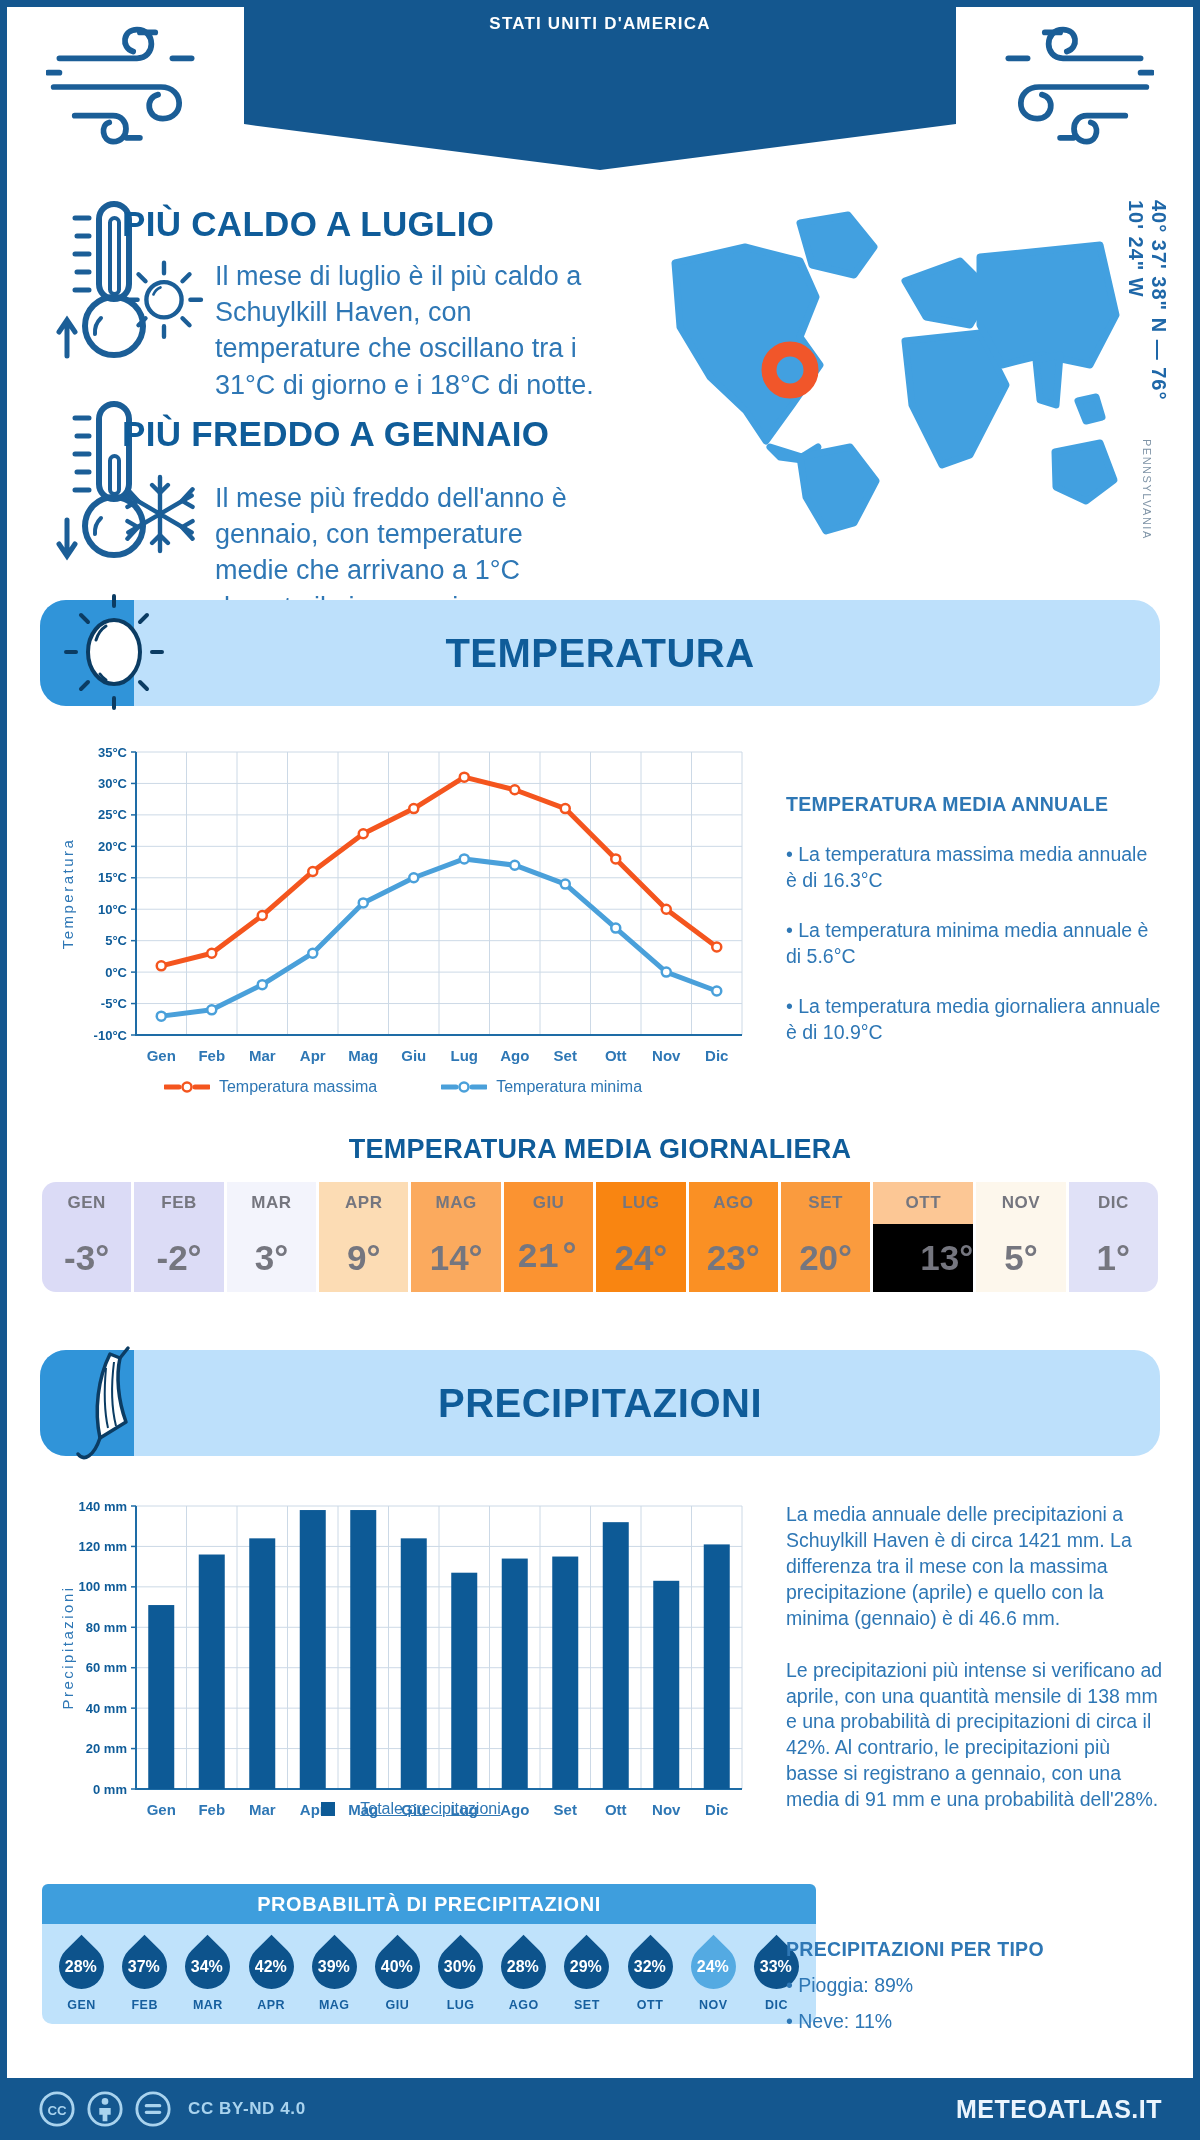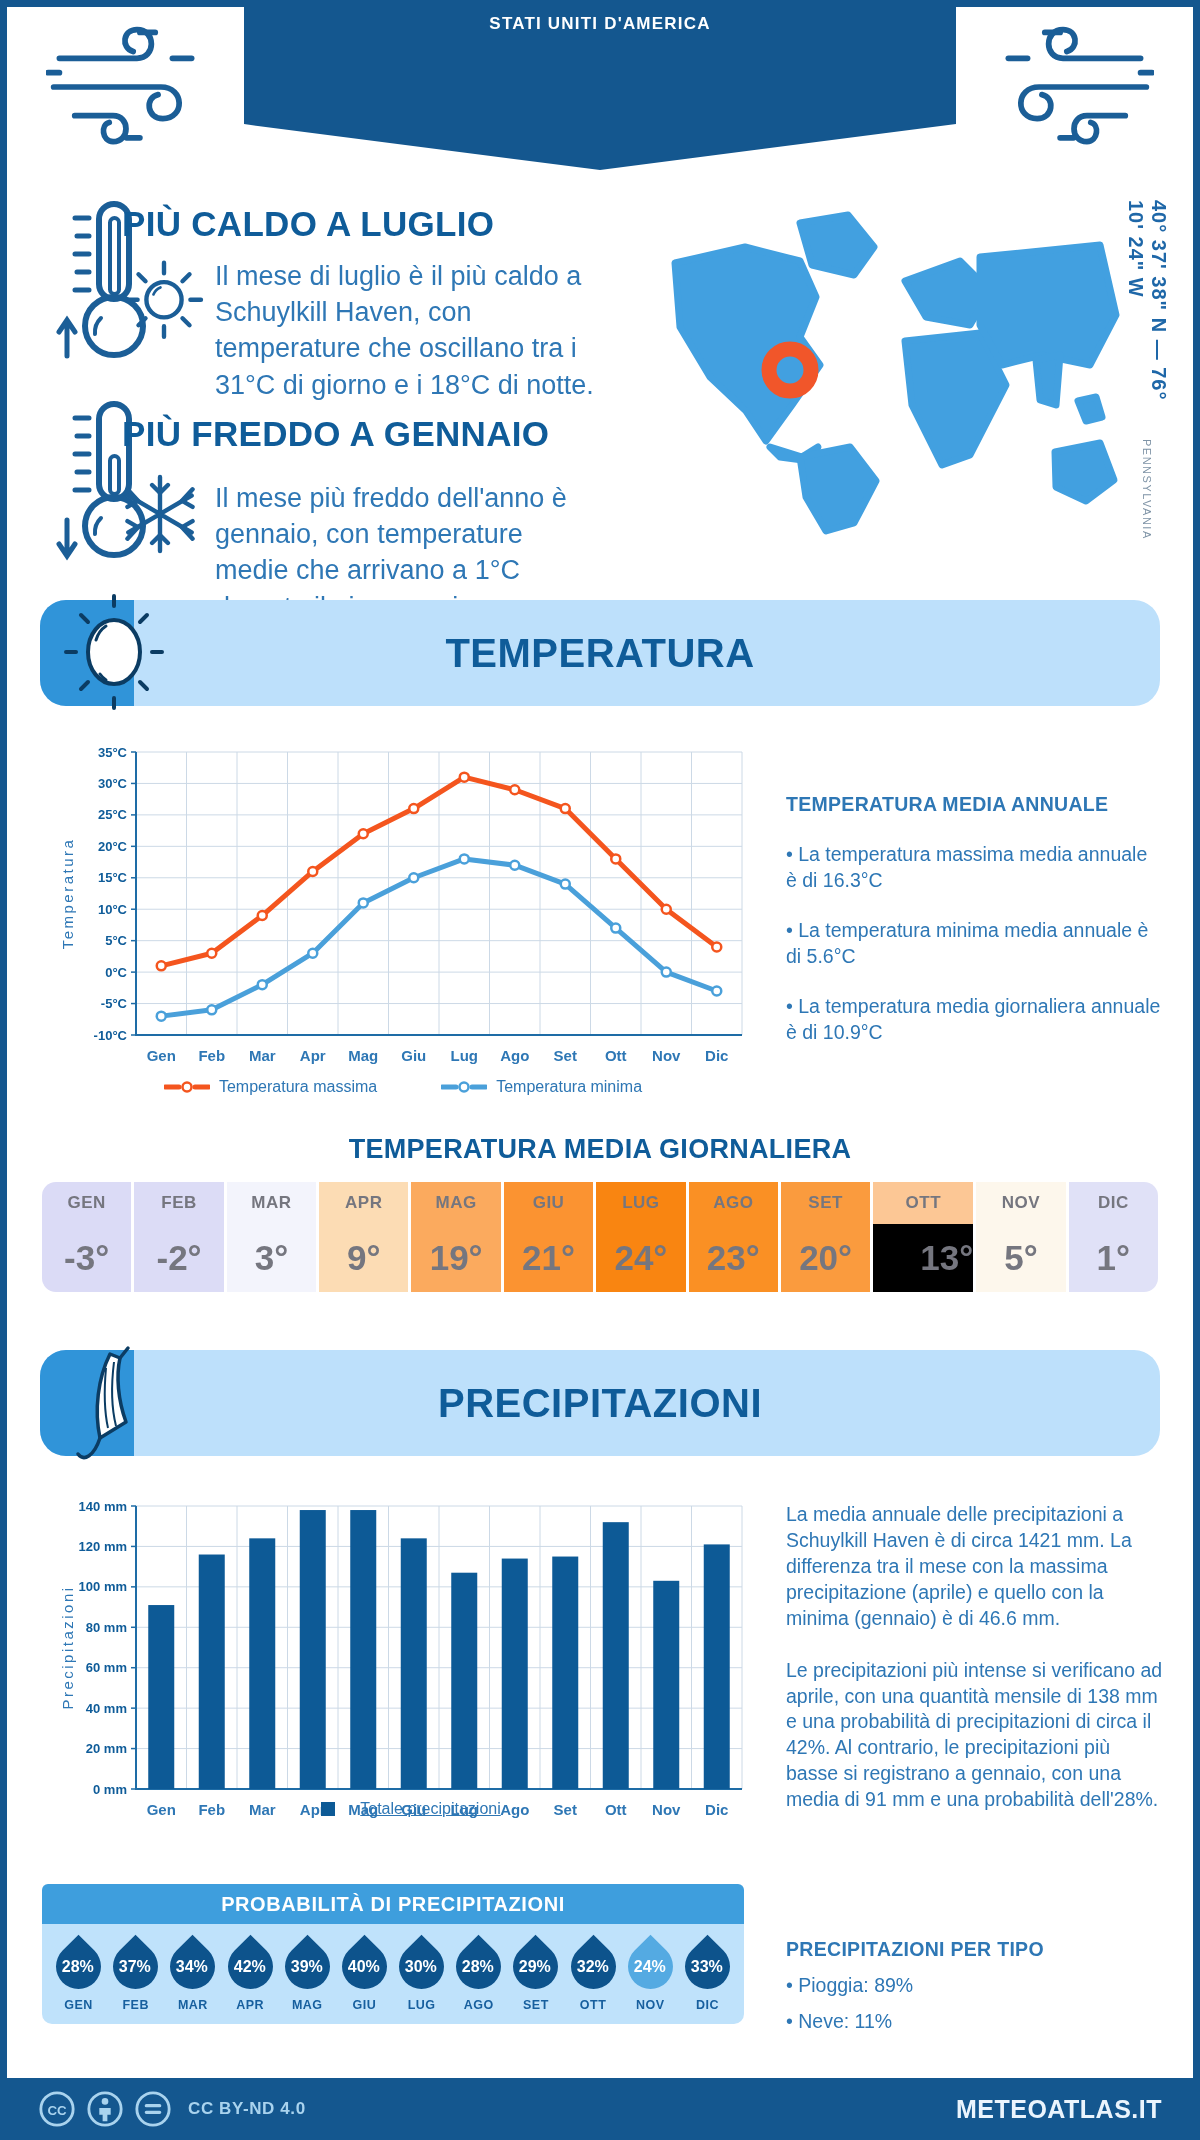--- a/index.html
+++ b/index.html
@@ -56,21 +56,21 @@
   .tt-head{height:42px;display:flex;align-items:center;justify-content:center;
            font-size:17px;font-weight:bold;color:#75767f;letter-spacing:.5px;}
   .tt-val{height:68px;display:flex;align-items:center;justify-content:center;
           font-size:35px;font-weight:bold;color:#75767f;}
   .tt-col:first-child .tt-head{border-top-left-radius:14px;}
   .tt-col:first-child .tt-val{border-bottom-left-radius:14px;}
   .tt-col:last-child .tt-head{border-top-right-radius:14px;}
   .tt-col:last-child .tt-val{border-bottom-right-radius:14px;}
 
   
-  .prob{position:absolute;left:42px;top:1884px;width:702px;}
+  .prob{position:absolute;left:42px;top:1884px;width:774px;}
   .prob-header{height:40px;background:#3e9edd;border-radius:6px 6px 0 0;display:flex;align-items:center;
                justify-content:center;color:#ffffff;font-weight:bold;font-size:20px;letter-spacing:.6px;}
   .prob-body{background:#bfe2fb;border-radius:0 0 10px 10px;display:grid;grid-template-columns:repeat(12,1fr);
              padding:16px 8px 12px 8px;}
   .drop-cell{display:flex;flex-direction:column;align-items:center;gap:9px;}
   .drop{width:45px;height:45px;border-radius:0 50% 50% 50%;transform:rotate(45deg);
         display:flex;align-items:center;justify-content:center;margin-top:4px;}
   .drop span{transform:rotate(-45deg);color:#ffffff;font-size:16px;font-weight:bold;}
   .drop-month{font-size:12.5px;font-weight:bold;color:#175f9e;letter-spacing:.5px;}
 
@@ -304,25 +304,25 @@
       <div class="tt-col">
         <div class="tt-head" style="background: rgb(243, 244, 252);">MAR</div>
         <div class="tt-val" style="background: rgb(243, 244, 252);">3°</div>
       </div>
       <div class="tt-col">
         <div class="tt-head" style="background: rgb(252, 220, 180);">APR</div>
         <div class="tt-val" style="background: rgb(252, 220, 180);">9°</div>
       </div>
       <div class="tt-col">
         <div class="tt-head" style="background: rgb(251, 170, 94);">MAG</div>
-        <div class="tt-val" style="background: rgb(251, 170, 94);">19°</div>
+        <div class="tt-val" style="background: rgb(251, 170, 94);">14°</div>
       </div>
       <div class="tt-col">
         <div class="tt-head" style="background: rgb(251, 147, 49);">GIU</div>
-        <div class="tt-val" style="background: rgb(251, 147, 49);">21°</div>
+        <div class="tt-val" style="background: rgb(251, 147, 49); font-family: Liberation Mono, monospace;">21°</div>
       </div>
       <div class="tt-col">
         <div class="tt-head" style="background: rgb(249, 133, 17);">LUG</div>
         <div class="tt-val" style="background: rgb(249, 133, 17);">24°</div>
       </div>
       <div class="tt-col">
         <div class="tt-head" style="background: rgb(250, 144, 36);">AGO</div>
         <div class="tt-val" style="background: rgb(250, 144, 36);">23°</div>
       </div>
       <div class="tt-col">

